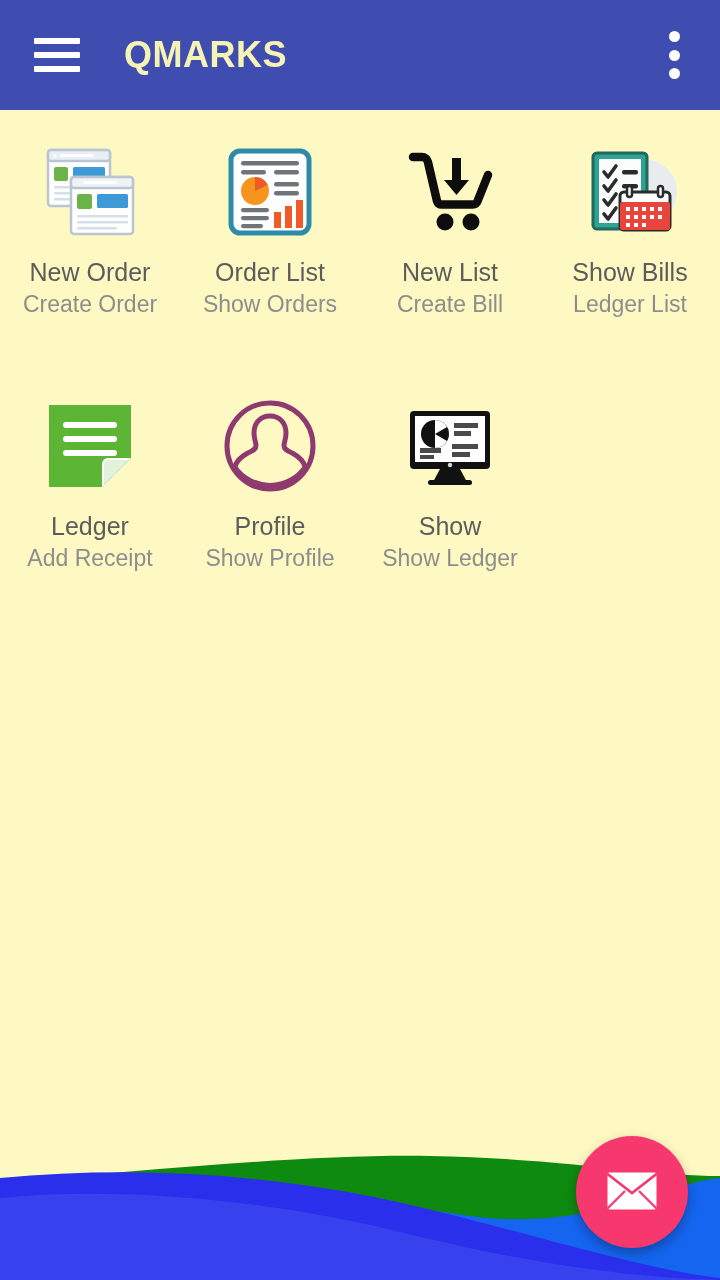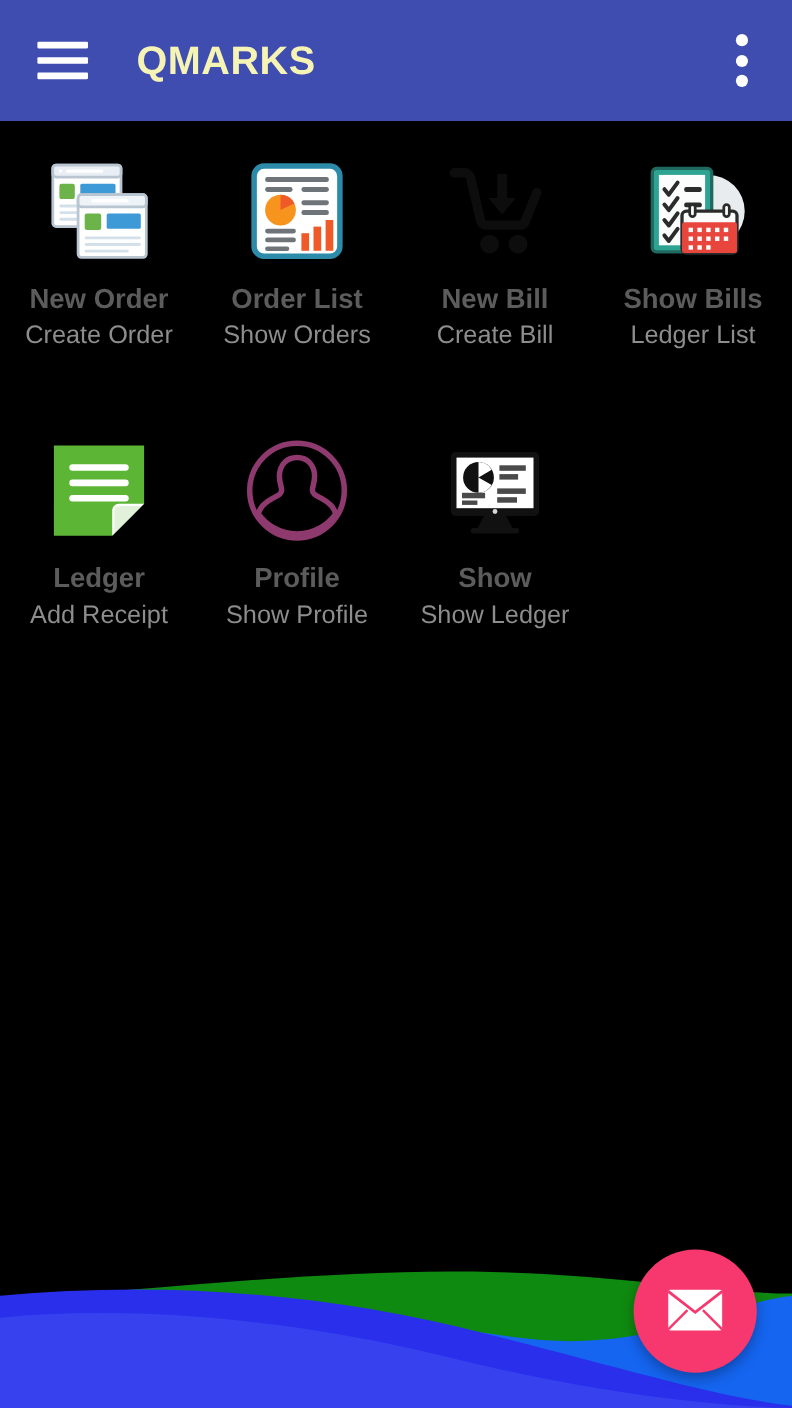--- a/index.html
+++ b/index.html
@@ -9,21 +9,21 @@
     height: 1280px;
     overflow: hidden;
     background: #fafafa;
     font-family: "Liberation Sans", sans-serif;
   }
 
   #app {
     position: relative;
     width: 720px;
     height: 1280px;
-    background: #000000;
+    background: #fef9c3;
     overflow: hidden;
   }
 
   
   .appbar {
     position: relative;
     height: 110px;
     background: #3f4cb0;
     display: flex;
     align-items: center;
@@ -94,21 +94,21 @@
     width: 96px;
     height: 96px;
     display: flex;
     align-items: center;
     justify-content: center;
     margin-bottom: 18px;
   }
   .tile-icon svg { display: block; }
   .tile-title {
     font-size: 25px;
-    font-weight: bold;
+    font-weight: normal;
     color: #5c5c5c;
     text-align: left;
     line-height: 1.12;
     max-width: 150px;
   }
   .tile-sub {
     margin-top: 6px;
     font-size: 23px;
     color: #8d8d8d;
     text-align: center;
@@ -221,21 +221,21 @@
     <div class="tile">
       <div class="tile-icon">
         <svg width="96" height="96" viewBox="0 0 96 96">
           <path d="M11 13 h9 a6 6 0 0 1 5.8 4.5 L35 57 a5 5 0 0 0 4.8 3.6 h31 a5 5 0 0 0 4.6 -3.1 L86 31" fill="none" stroke="#0d0d0d" stroke-width="8.5" stroke-linecap="round" stroke-linejoin="round"></path>
           <rect x="50" y="14" width="9" height="26" fill="#0d0d0d"></rect>
           <path d="M42 36 L67 36 L54.5 51 Z" fill="#0d0d0d"></path>
           <circle cx="43" cy="78" r="8.5" fill="#0d0d0d"></circle>
           <circle cx="69" cy="78" r="8.5" fill="#0d0d0d"></circle>
         </svg>
       </div>
-      <div class="tile-title">New Bill</div>
+      <div class="tile-title">New List</div>
       <div class="tile-sub">Create Bill</div>
     </div>
 
     <div class="tile">
       <div class="tile-icon">
         <svg width="96" height="96" viewBox="0 0 96 96">
           <circle cx="62" cy="48" r="33" fill="#e9ecef"></circle>
           <rect x="11" y="9" width="54" height="76" rx="4" fill="#2fa391" stroke="#20695f" stroke-width="3"></rect>
           <rect x="17" y="15" width="42" height="64" fill="#fbfdfc"></rect>
           <path d="M22 28 l4 5 l8 -11" fill="none" stroke="#2b2b2b" stroke-width="3.6" stroke-linecap="round" stroke-linejoin="round"></path>

